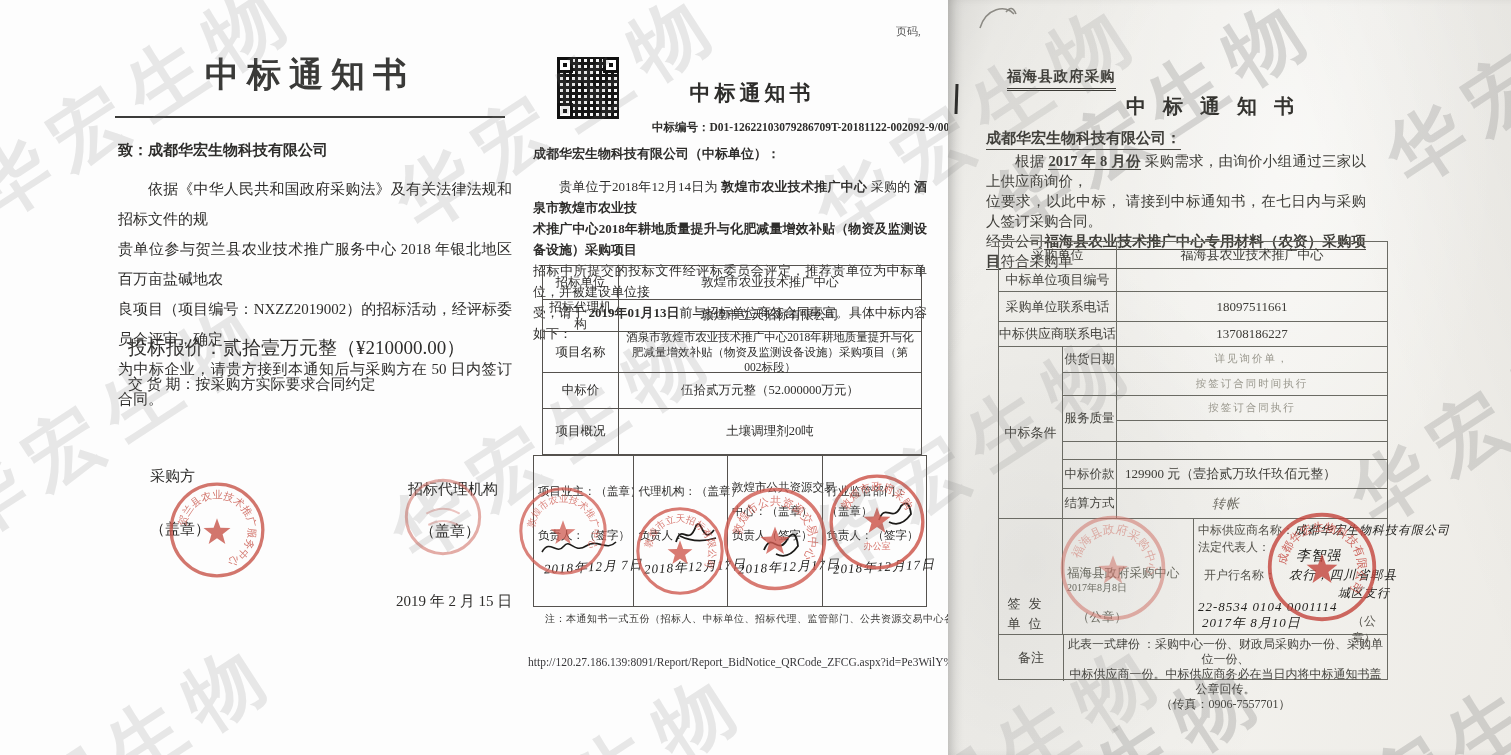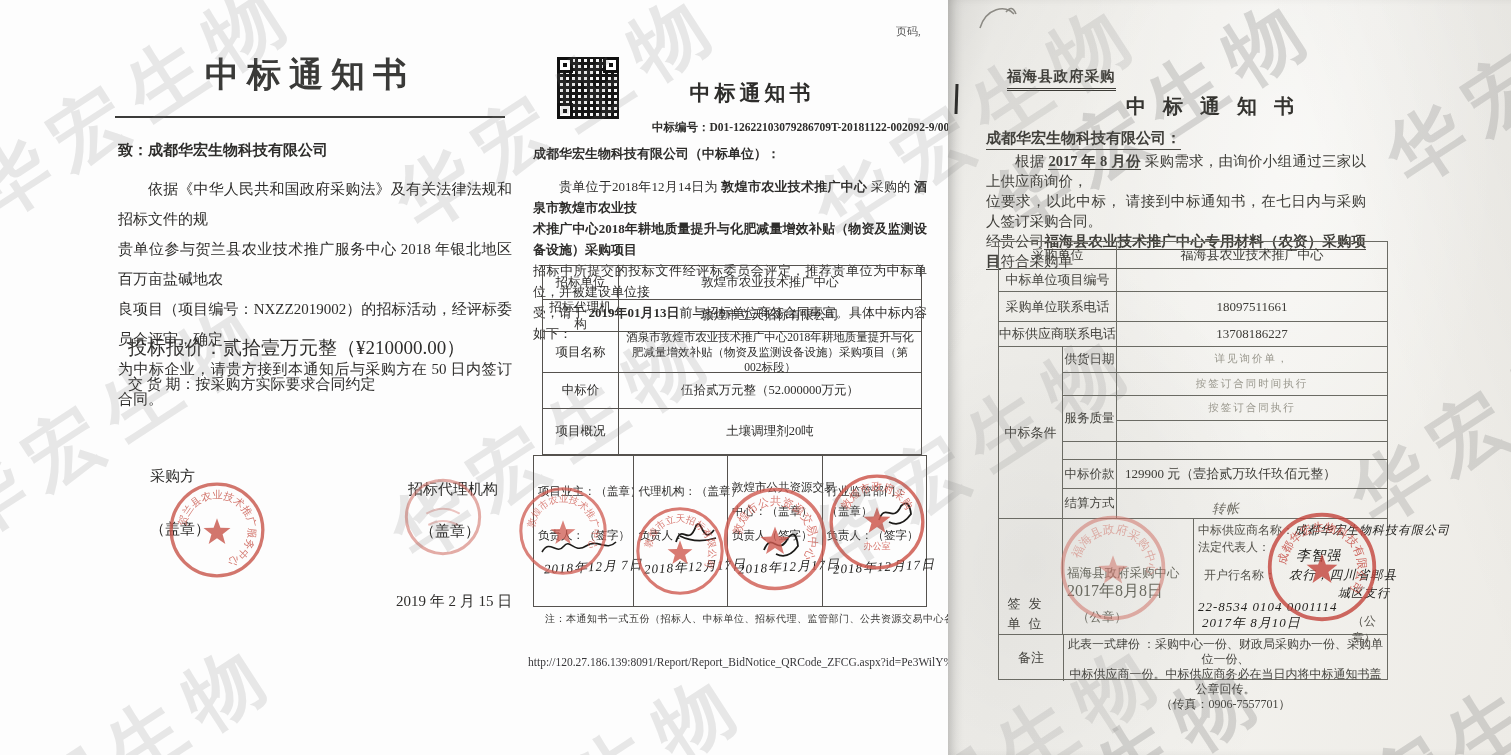--- a/index.html
+++ b/index.html
@@ -301,33 +301,33 @@
           <div class="srow" style="height:18px">
             <div class="slab"></div>
             <div class="sval"></div>
           </div>
           <div class="srow" style="height:29px">
             <div class="slab">中标价款</div>
             <div class="sval leftal">129900 元（壹拾贰万玖仟玖佰元整）</div>
           </div>
           <div class="srow" style="height:30px">
             <div class="slab">结算方式</div>
-            <div class="sval leftal" style="padding-left:95px;align-items:flex-end">
+            <div class="sval leftal" style="padding-left:95px;align-items:center">
                 <span class="hw" style="font-size:13px;color:#6d6b62">转帐</span>
               </div>
           </div>
         </div>
       </div>
       <div class="d3-issuer">
         <div class="ilab">
             <span>签发单位</span>
           </div>
         <div class="office">
           <div style="position:absolute;left:4px;top:46px;font-size:12.5px">福海县政府采购中心</div>
-          <div style="position:absolute;left:4px;top:62px;font-size:16px">2017年8月8日</div>
+          <div style="position:absolute;left:4px;top:62px;font-size:10px">2017年8月8日</div>
           <div style="position:absolute;left:14px;top:90px;font-size:12.5px">（公章）</div>
         </div>
         <div class="supplier">
           <div style="position:absolute;left:4px;top:3px;white-space:nowrap"><span>中标供应商名称：</span><span class="hw" style="font-size:12px">成都华宏生物科技有限公司</span></div>
           <div style="position:absolute;left:4px;top:20px">法定代表人：</div>
           <div class="hw" style="position:absolute;left:102px;top:28px;font-size:14px">李智强</div>
           <div style="position:absolute;left:10px;top:48px">开户行名称：</div>
           <div class="hw" style="position:absolute;left:95px;top:48px;font-size:12.5px">农行，四川省郫县</div>
           <div class="hw" style="position:absolute;left:144px;top:66px;font-size:12px">城区支行</div>
           <div class="hw" style="position:absolute;left:4px;top:80px;font-size:13px">22-8534 0104 0001114</div>

